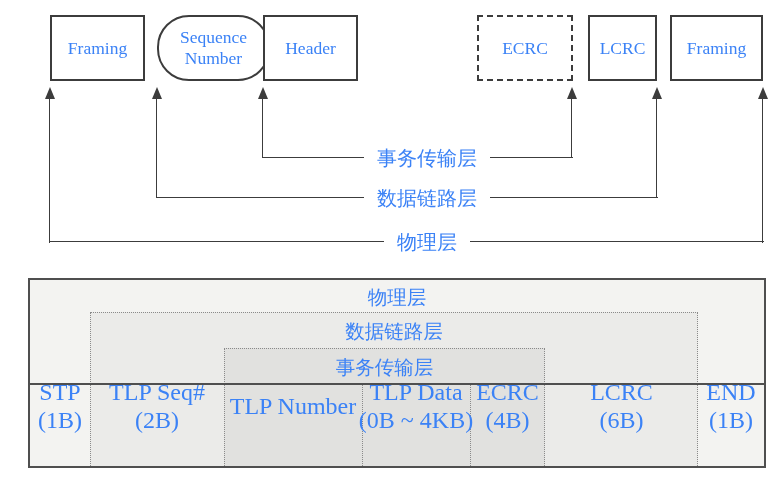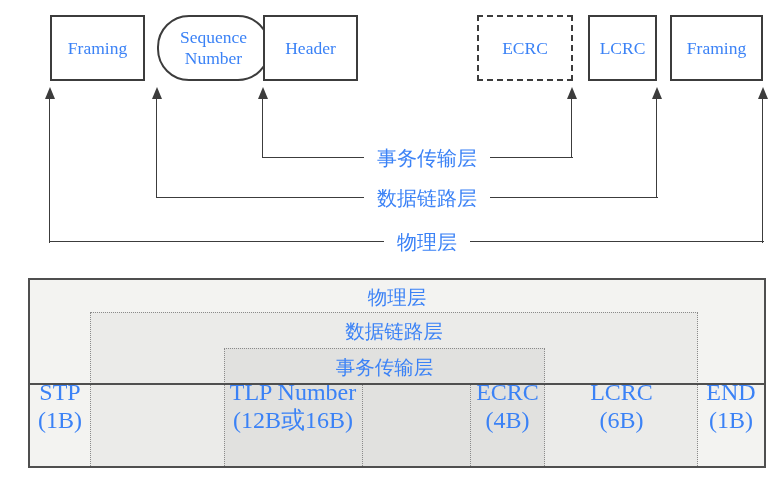--- a/index.html
+++ b/index.html
@@ -134,23 +134,30 @@
   <div class="layer-label tx-label">事务传输层</div>
 
   <div class="hline"></div>
   <div class="vsep v1"></div>
   <div class="vsep v2"></div>
 
   <div class="cell c0">
     <span>STP</span>
     <span>(1B)</span>
   </div>
+  <div class="cell c1">
+    <span>TLP Seq#</span>
+    <span>(2B)</span>
+  </div>
   <div class="cell c2">
     <span>TLP Number</span>
-    <span>(12B或16B)</span>
+  </div>
+  <div class="cell c3">
+    <span>TLP Data</span>
+    <span>(0B ~ 4KB)</span>
   </div>
   <div class="cell c4">
     <span>ECRC</span>
     <span>(4B)</span>
   </div>
   <div class="cell c5">
     <span>LCRC</span>
     <span>(6B)</span>
   </div>
   <div class="cell c6">

